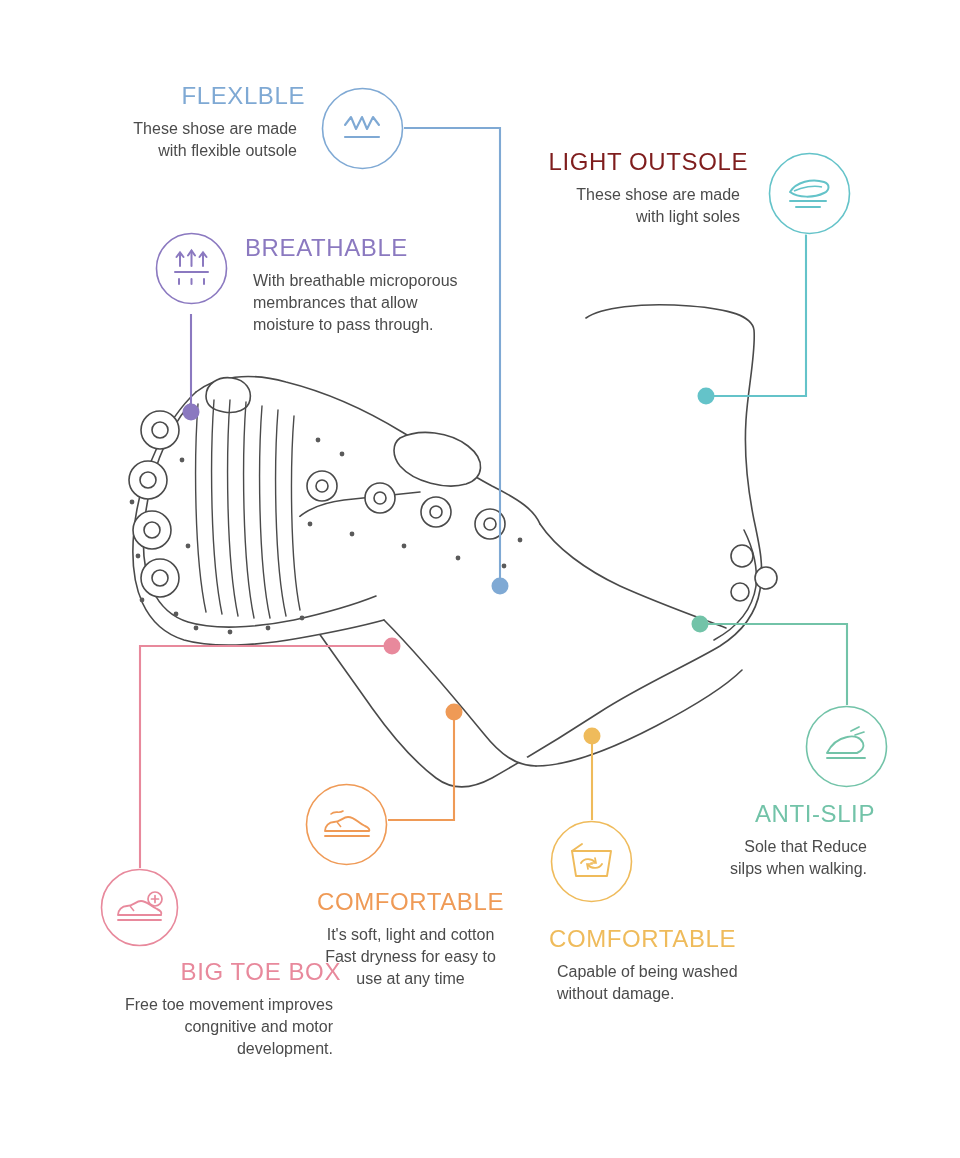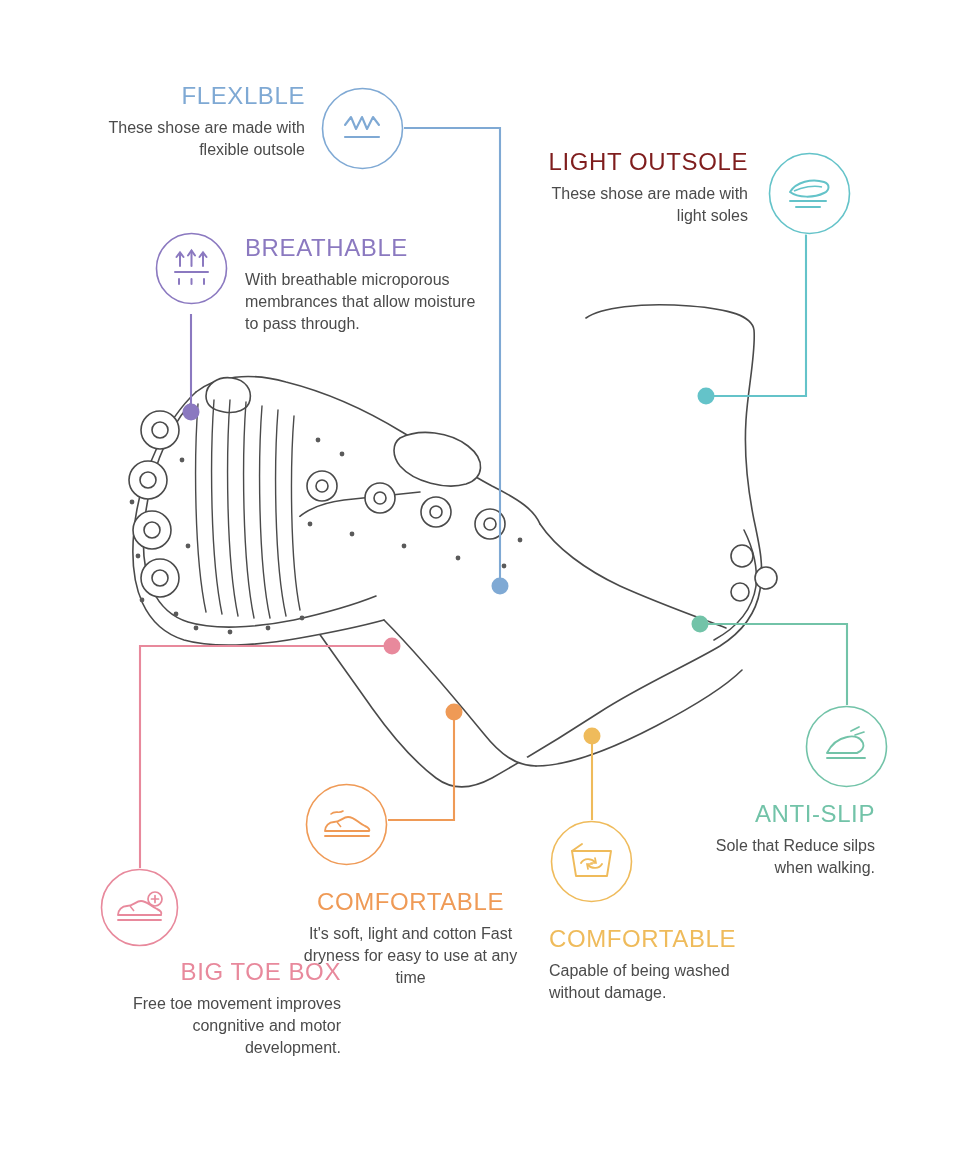--- a/index.html
+++ b/index.html
@@ -38,21 +38,21 @@
   .feature-title {
     font-size: 24px;
     letter-spacing: 0.6px;
     margin: 0 0 7px 0;
     white-space: nowrap;
   }
   .feature-desc {
     font-size: 16px;
     line-height: 1.36;
     color: #4b4b4b;
-    margin: 0;
+    margin: 8px;
   }
   .badge {
     position: absolute;
     border-radius: 50%;
     background: #ffffff;
   }
   .badge svg { display: block; }
 
   
   #f-flexible { left: 100px; top: 82px; width: 205px; text-align: right; }

